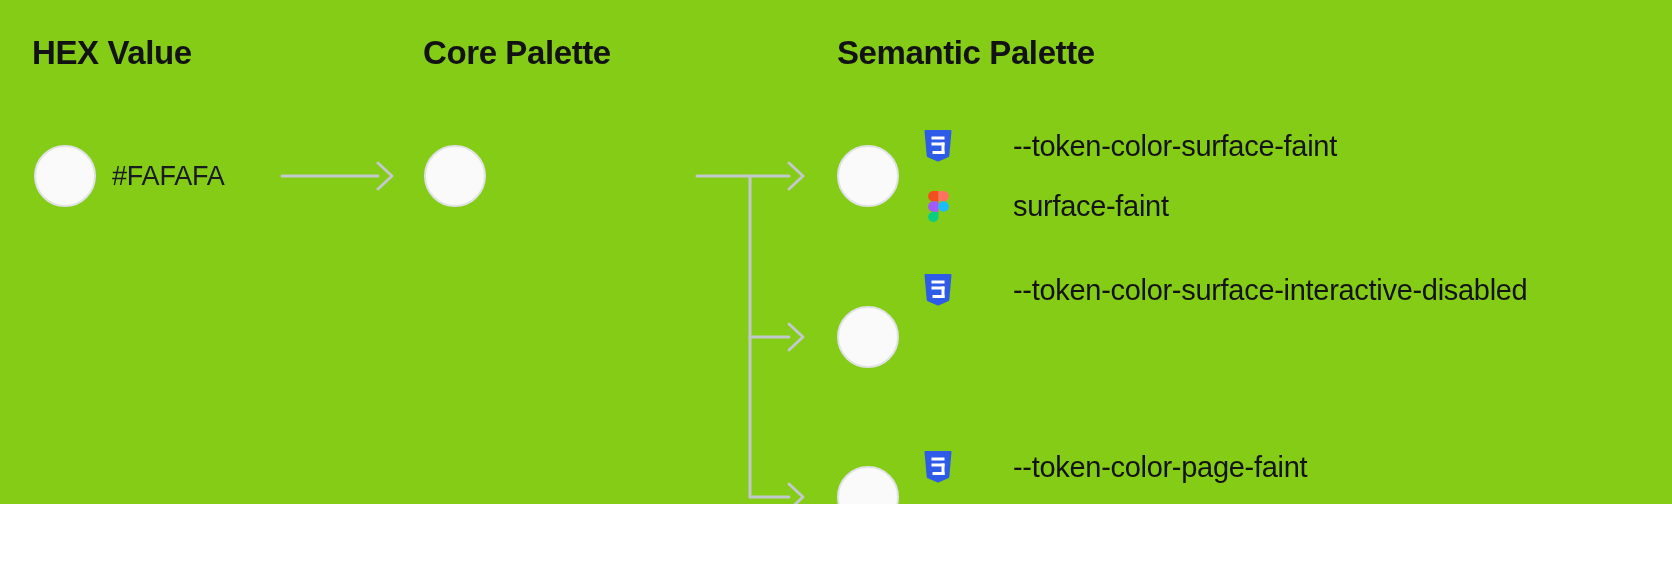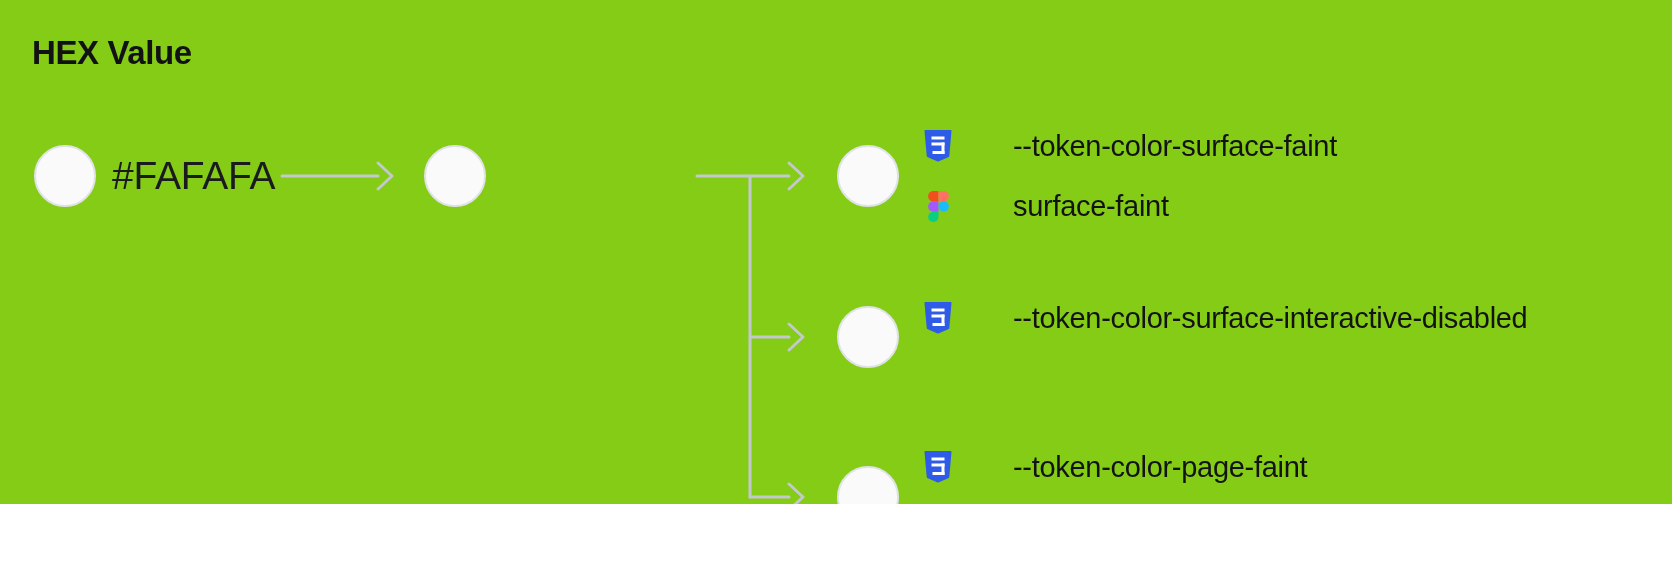--- a/index.html
+++ b/index.html
@@ -11,21 +11,21 @@
   .col-header{
     position:absolute;top:34px;font-size:33px;font-weight:700;
     letter-spacing:-0.4px;color:#121215;white-space:nowrap;
   }
   .swatch{
     position:absolute;width:62px;height:62px;border-radius:50%;
     background:#FAFAFA;border:2px solid #E0E2E6;box-sizing:border-box;
   }
   .value-label{
     position:absolute;height:62px;display:flex;align-items:center;
-    font-size:39px;font-weight:400;color:#1A1B1E;white-space:nowrap;
+    font-size:27px;font-weight:400;color:#1A1B1E;white-space:nowrap;
     letter-spacing:-0.2px;
   }
   .token-block{
     position:absolute;display:flex;flex-direction:column;gap:24px;
   }
   .token-line{
     display:flex;align-items:center;height:36px;gap:11px;
   }
   .icon-slot{
     width:34px;height:36px;display:flex;align-items:center;justify-content:center;
@@ -41,20 +41,22 @@
     stroke:#C3C7CE;stroke-width:3;fill:none;
     stroke-linecap:round;stroke-linejoin:round;
   }
 </style>
 </head>
 <body>
 
 <div id="canvas">
 
   <div class="col-header" style="left:32px">HEX Value</div>
+  <div class="col-header" style="left:423px">Core Palette</div>
+  <div class="col-header" style="left:837px">Semantic Palette</div>
 
   <svg id="connectors" width="1672" height="584" viewBox="0 0 1672 584">
 
     <path d="M282 176 H378"></path>
     <path d="M378 163 L392 176 L378 189"></path>
 
     <path d="M697 176 H789"></path>
     <path d="M789 163 L803 176 L789 189"></path>
     <path d="M750 176 V497"></path>
     <path d="M750 337 H789"></path>
@@ -92,21 +94,21 @@
           <path fill="#F24E1E" d="M0 50C0 22.4 22.4 0 50 0h50v100H50C22.4 100 0 77.6 0 50z"></path>
           <path fill="#FF7262" d="M100 0h50c27.6 0 50 22.4 50 50s-22.4 50-50 50h-50V0z"></path>
           <path fill="#1ABCFE" d="M200 150c0 27.6-22.4 50-50 50s-50-22.4-50-50 22.4-50 50-50 50 22.4 50 50z"></path>
         </svg>
       </span>
       <span class="token-text">surface-faint</span>
     </div>
   </div>
 
   <div class="swatch" style="left: 837px; top: 306px; background: rgb(250, 250, 250); border-color: rgb(224, 226, 230);"></div>
-  <div class="token-block" style="left:921px;top:300px">
+  <div class="token-block" style="left:921px;top:272px">
     <div class="token-line">
       <span class="icon-slot">
         <svg width="28" height="32" viewBox="0 0 28 32">
           <path d="M1.5 1 H26.5 L24.3 26 L14 30.6 L3.7 26 Z" fill="#2E5BE7" stroke="#2E5BE7" stroke-width="2" stroke-linejoin="round"></path>
           <g fill="#ffffff">
             <rect x="7.5" y="6.5" width="13" height="3"></rect>
             <rect x="7.5" y="12.5" width="13" height="3"></rect>
             <rect x="17.5" y="12.5" width="3" height="11.5"></rect>
             <rect x="8.5" y="21" width="12" height="3"></rect>
           </g>

